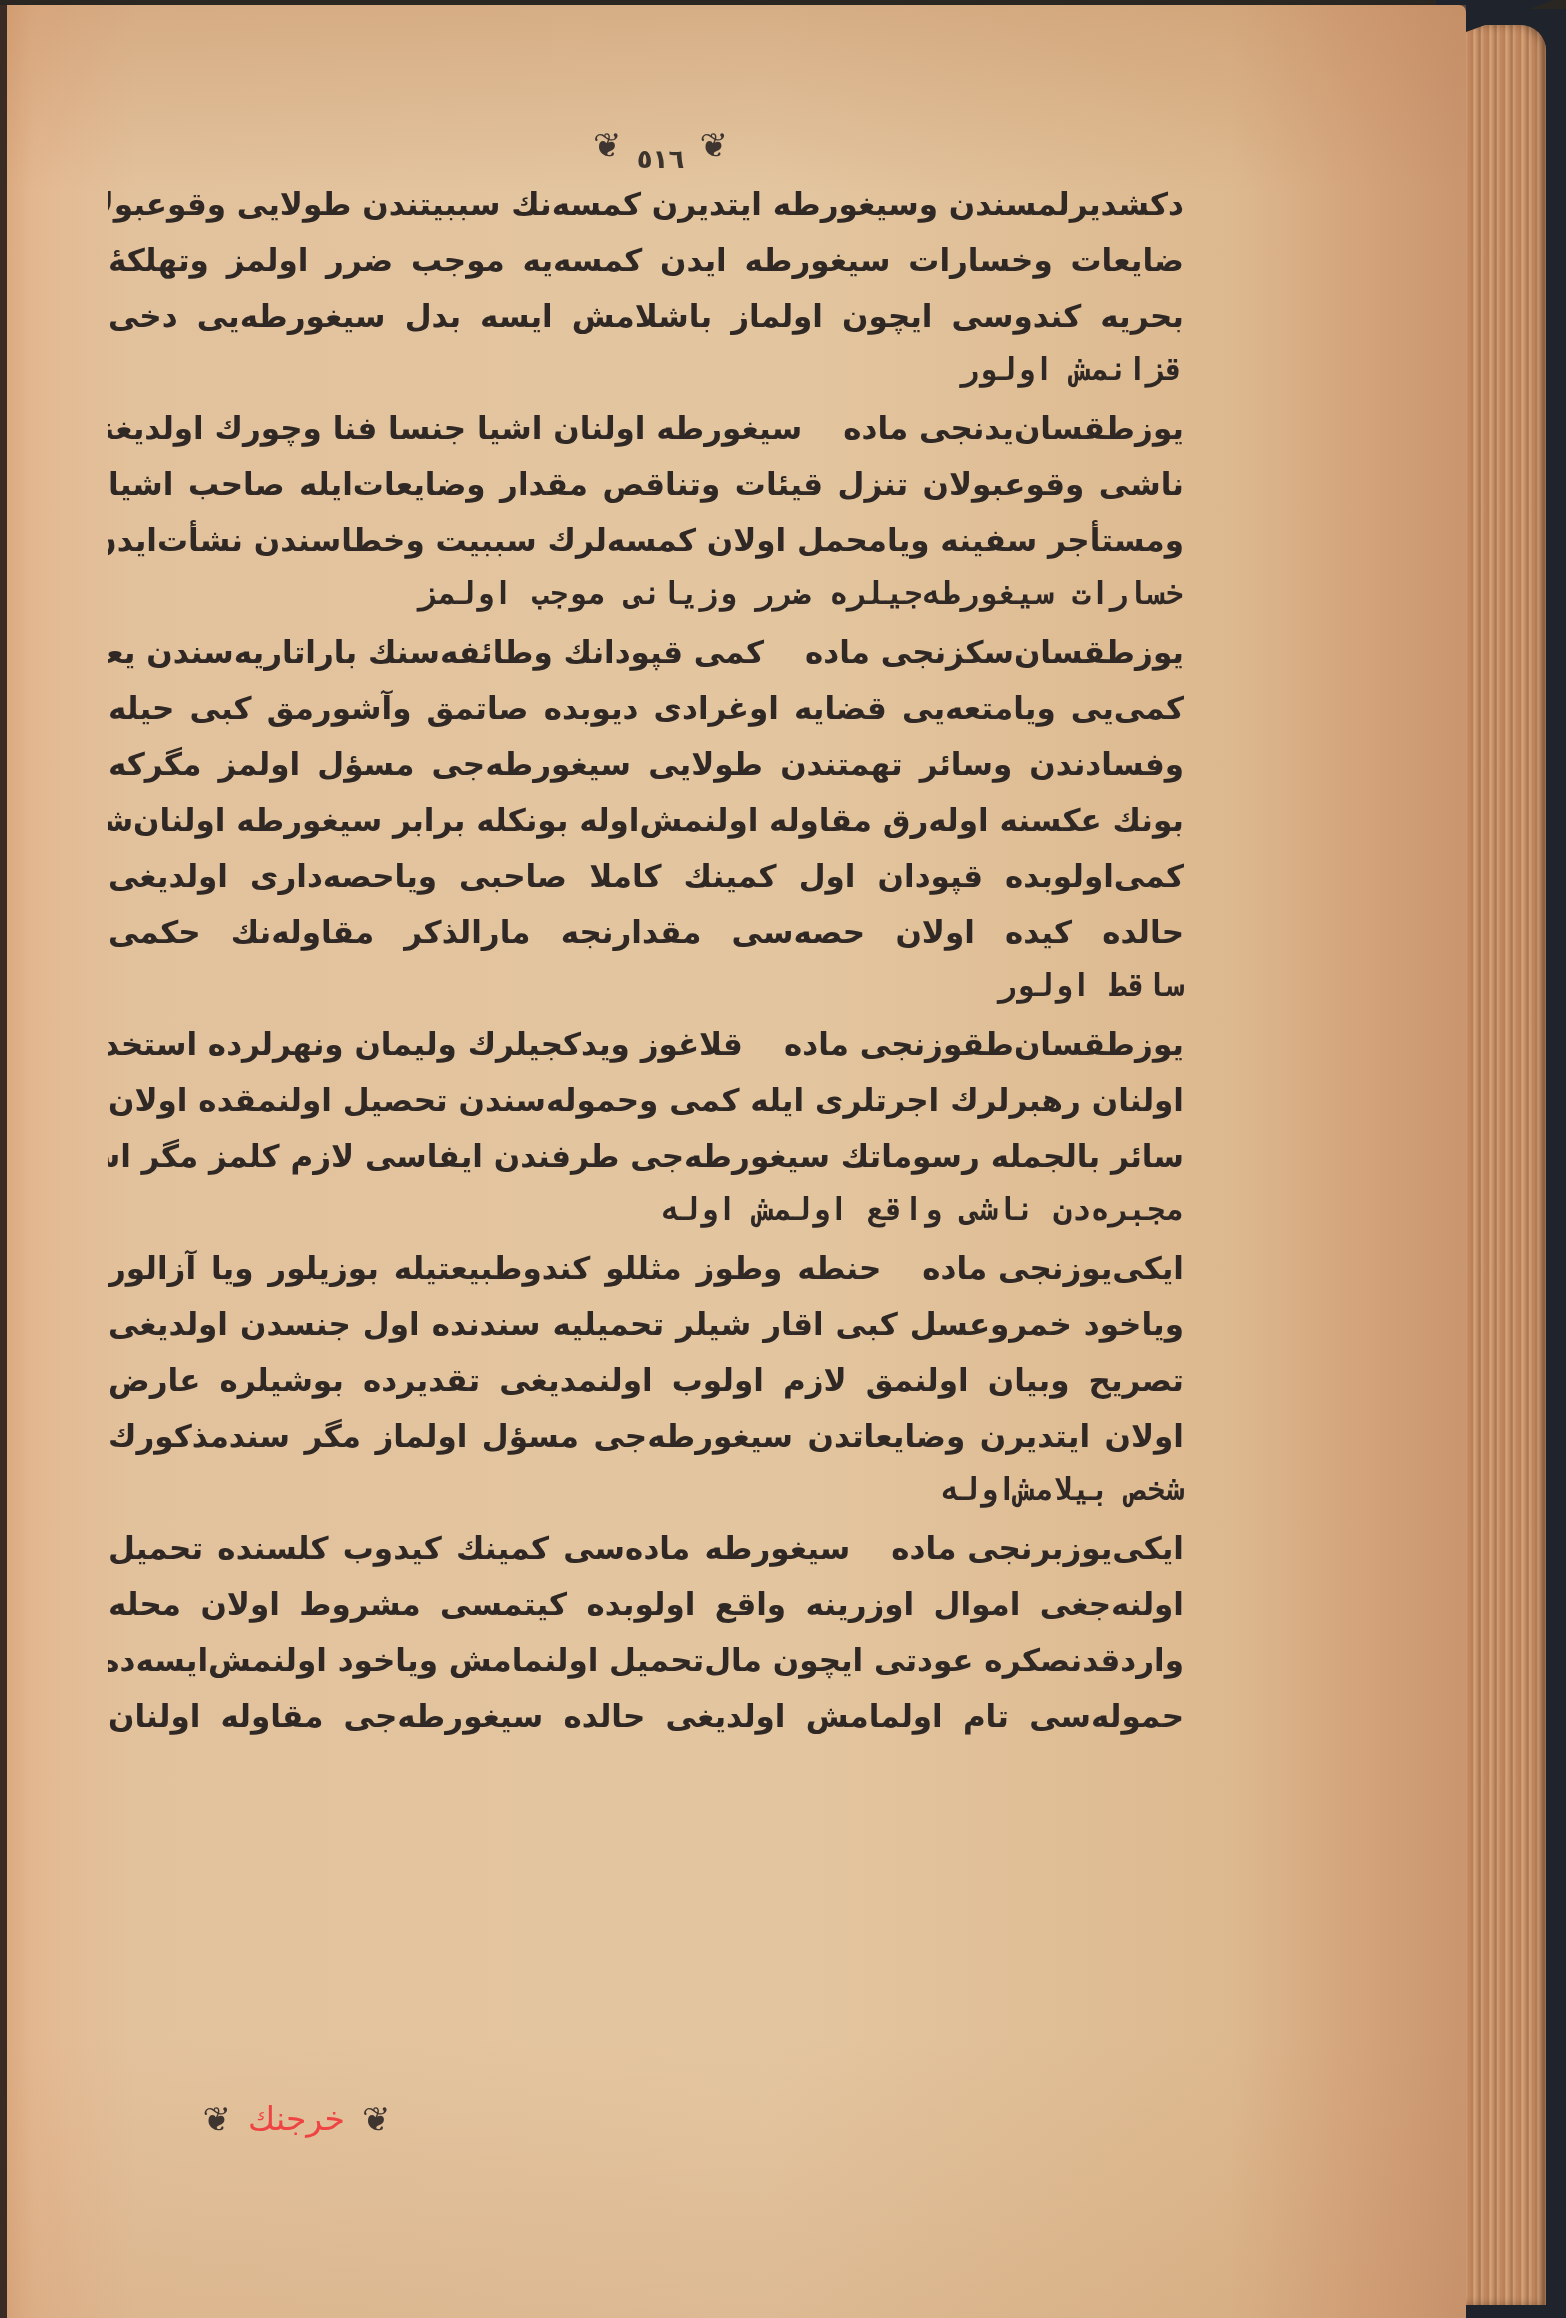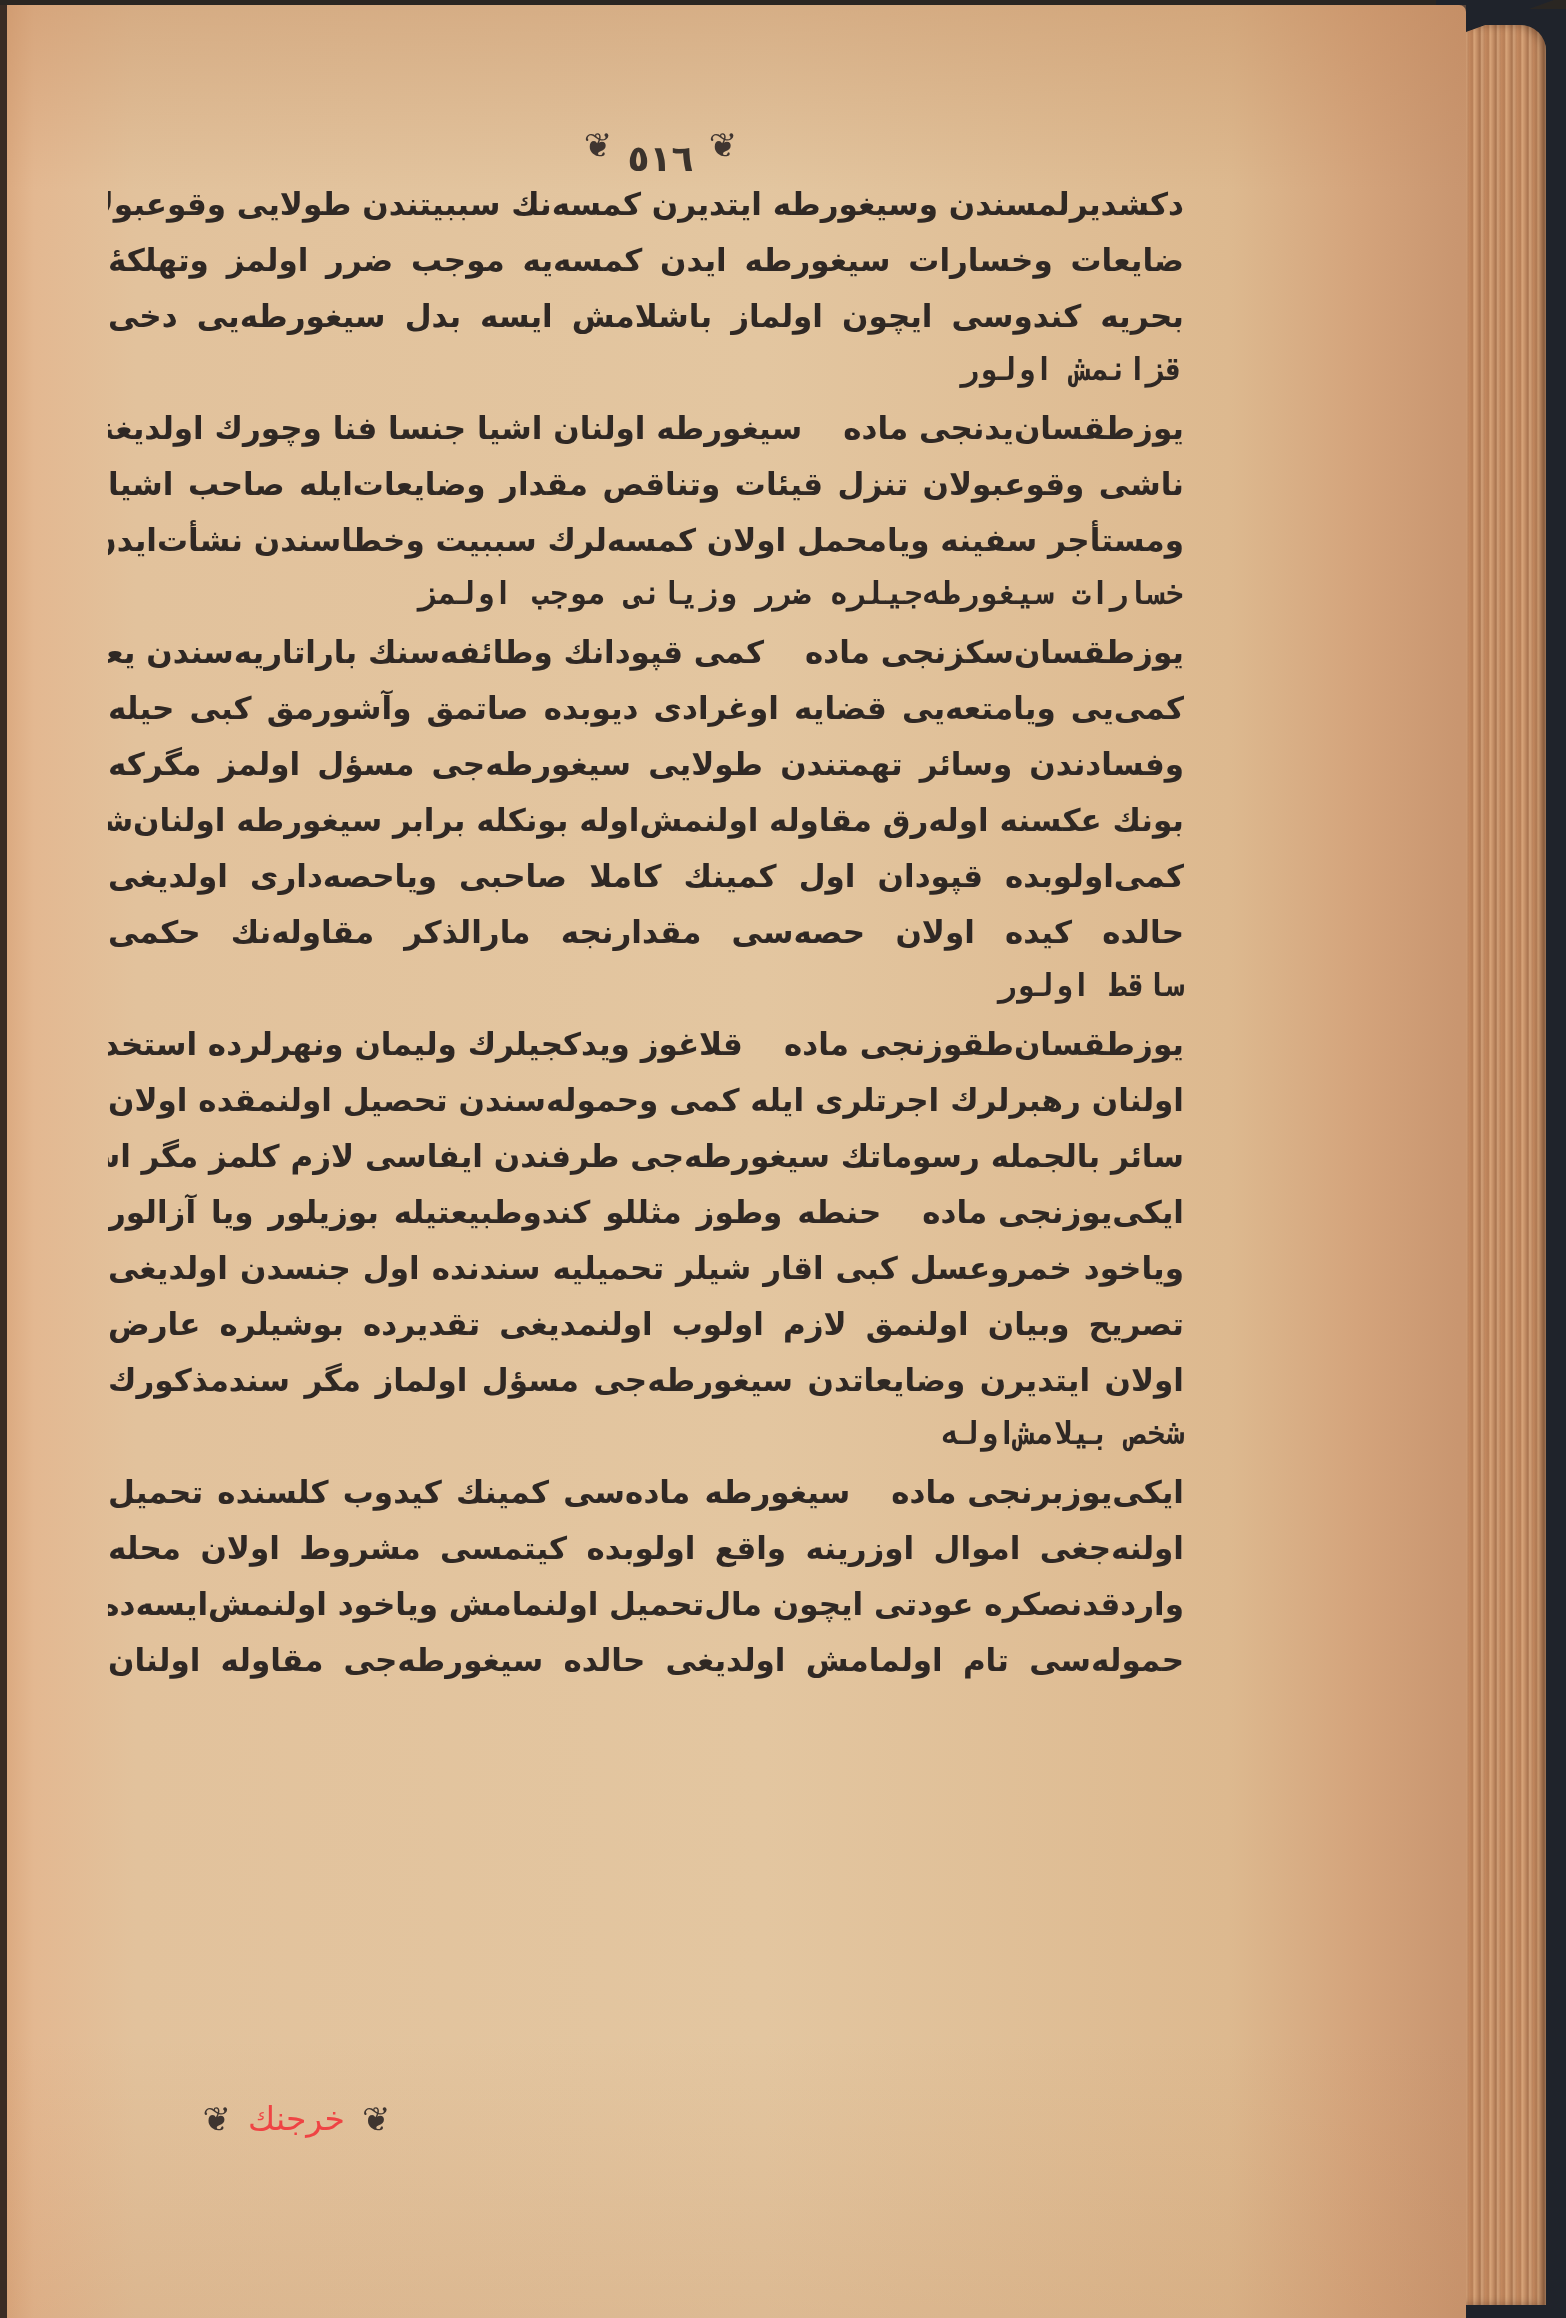--- a/index.html
+++ b/index.html
@@ -69,21 +69,21 @@
     justify-content: center;
     gap: 15.3px;
     color: #3b332c;
   }
   .ornament {
     font-size: 34px;
     line-height: 1;
     color: #3f3530;
   }
   .page-number {
-    font-size: 36px;
+    font-size: 26px;
     font-family: "DejaVu Sans", sans-serif;
     font-weight: bold;
     direction: rtl;
     letter-spacing: 3.4px;
     margin-top: 28px;
   }
 
   .text-block {
     position: absolute;
     left: 108px; top: 176px;
@@ -177,20 +177,21 @@
     <span class="line">حالده كیده‌ اولان حصه‌سی مقدارنجه مارالذكر مقاوله‌نك حكمی</span>
     <span class="line last">ساقط اولور</span>
   </div>
 
   <div class="para">
     <span class="line">
       <span class="article-heading">یوزطقسان‌طقوزنجی ماده</span><span>قلاغوز ویدكجیلرك ولیمان ونهرلرده استخدام</span>
     </span>
     <span class="line">اولنان رهبرلرك اجرتلری ایله كمی وحموله‌سندن تحصیل اولنمقده اولان</span>
     <span class="line">سائر بالجمله رسوماتك سیغورطه‌جی طرفندن ایفاسی لازم كلمز مگر اسباب</span>
+    <span class="line last">مجبره‌دن ناشی واقع اولمش اوله</span>
   </div>
 
   <div class="para">
     <span class="line">
       <span class="article-heading">ایكی‌یوزنجی ماده</span><span>حنطه وطوز مثللو كندوطبیعتیله بوزیلور ویا آزالور</span>
     </span>
     <span class="line">ویاخود خمروعسل كبی اقار شیلر تحمیلیه سندنده اول جنسدن اولدیغی</span>
     <span class="line">تصریح وبیان اولنمق لازم اولوب اولنمدیغی تقدیرده بوشیلره عارض</span>
     <span class="line">اولان ایتدیرن وضایعاتدن سیغورطه‌جی مسؤل اولماز مگر سندمذكورك</span>
     <span class="line last">شخص بیلامش‌اوله</span>

